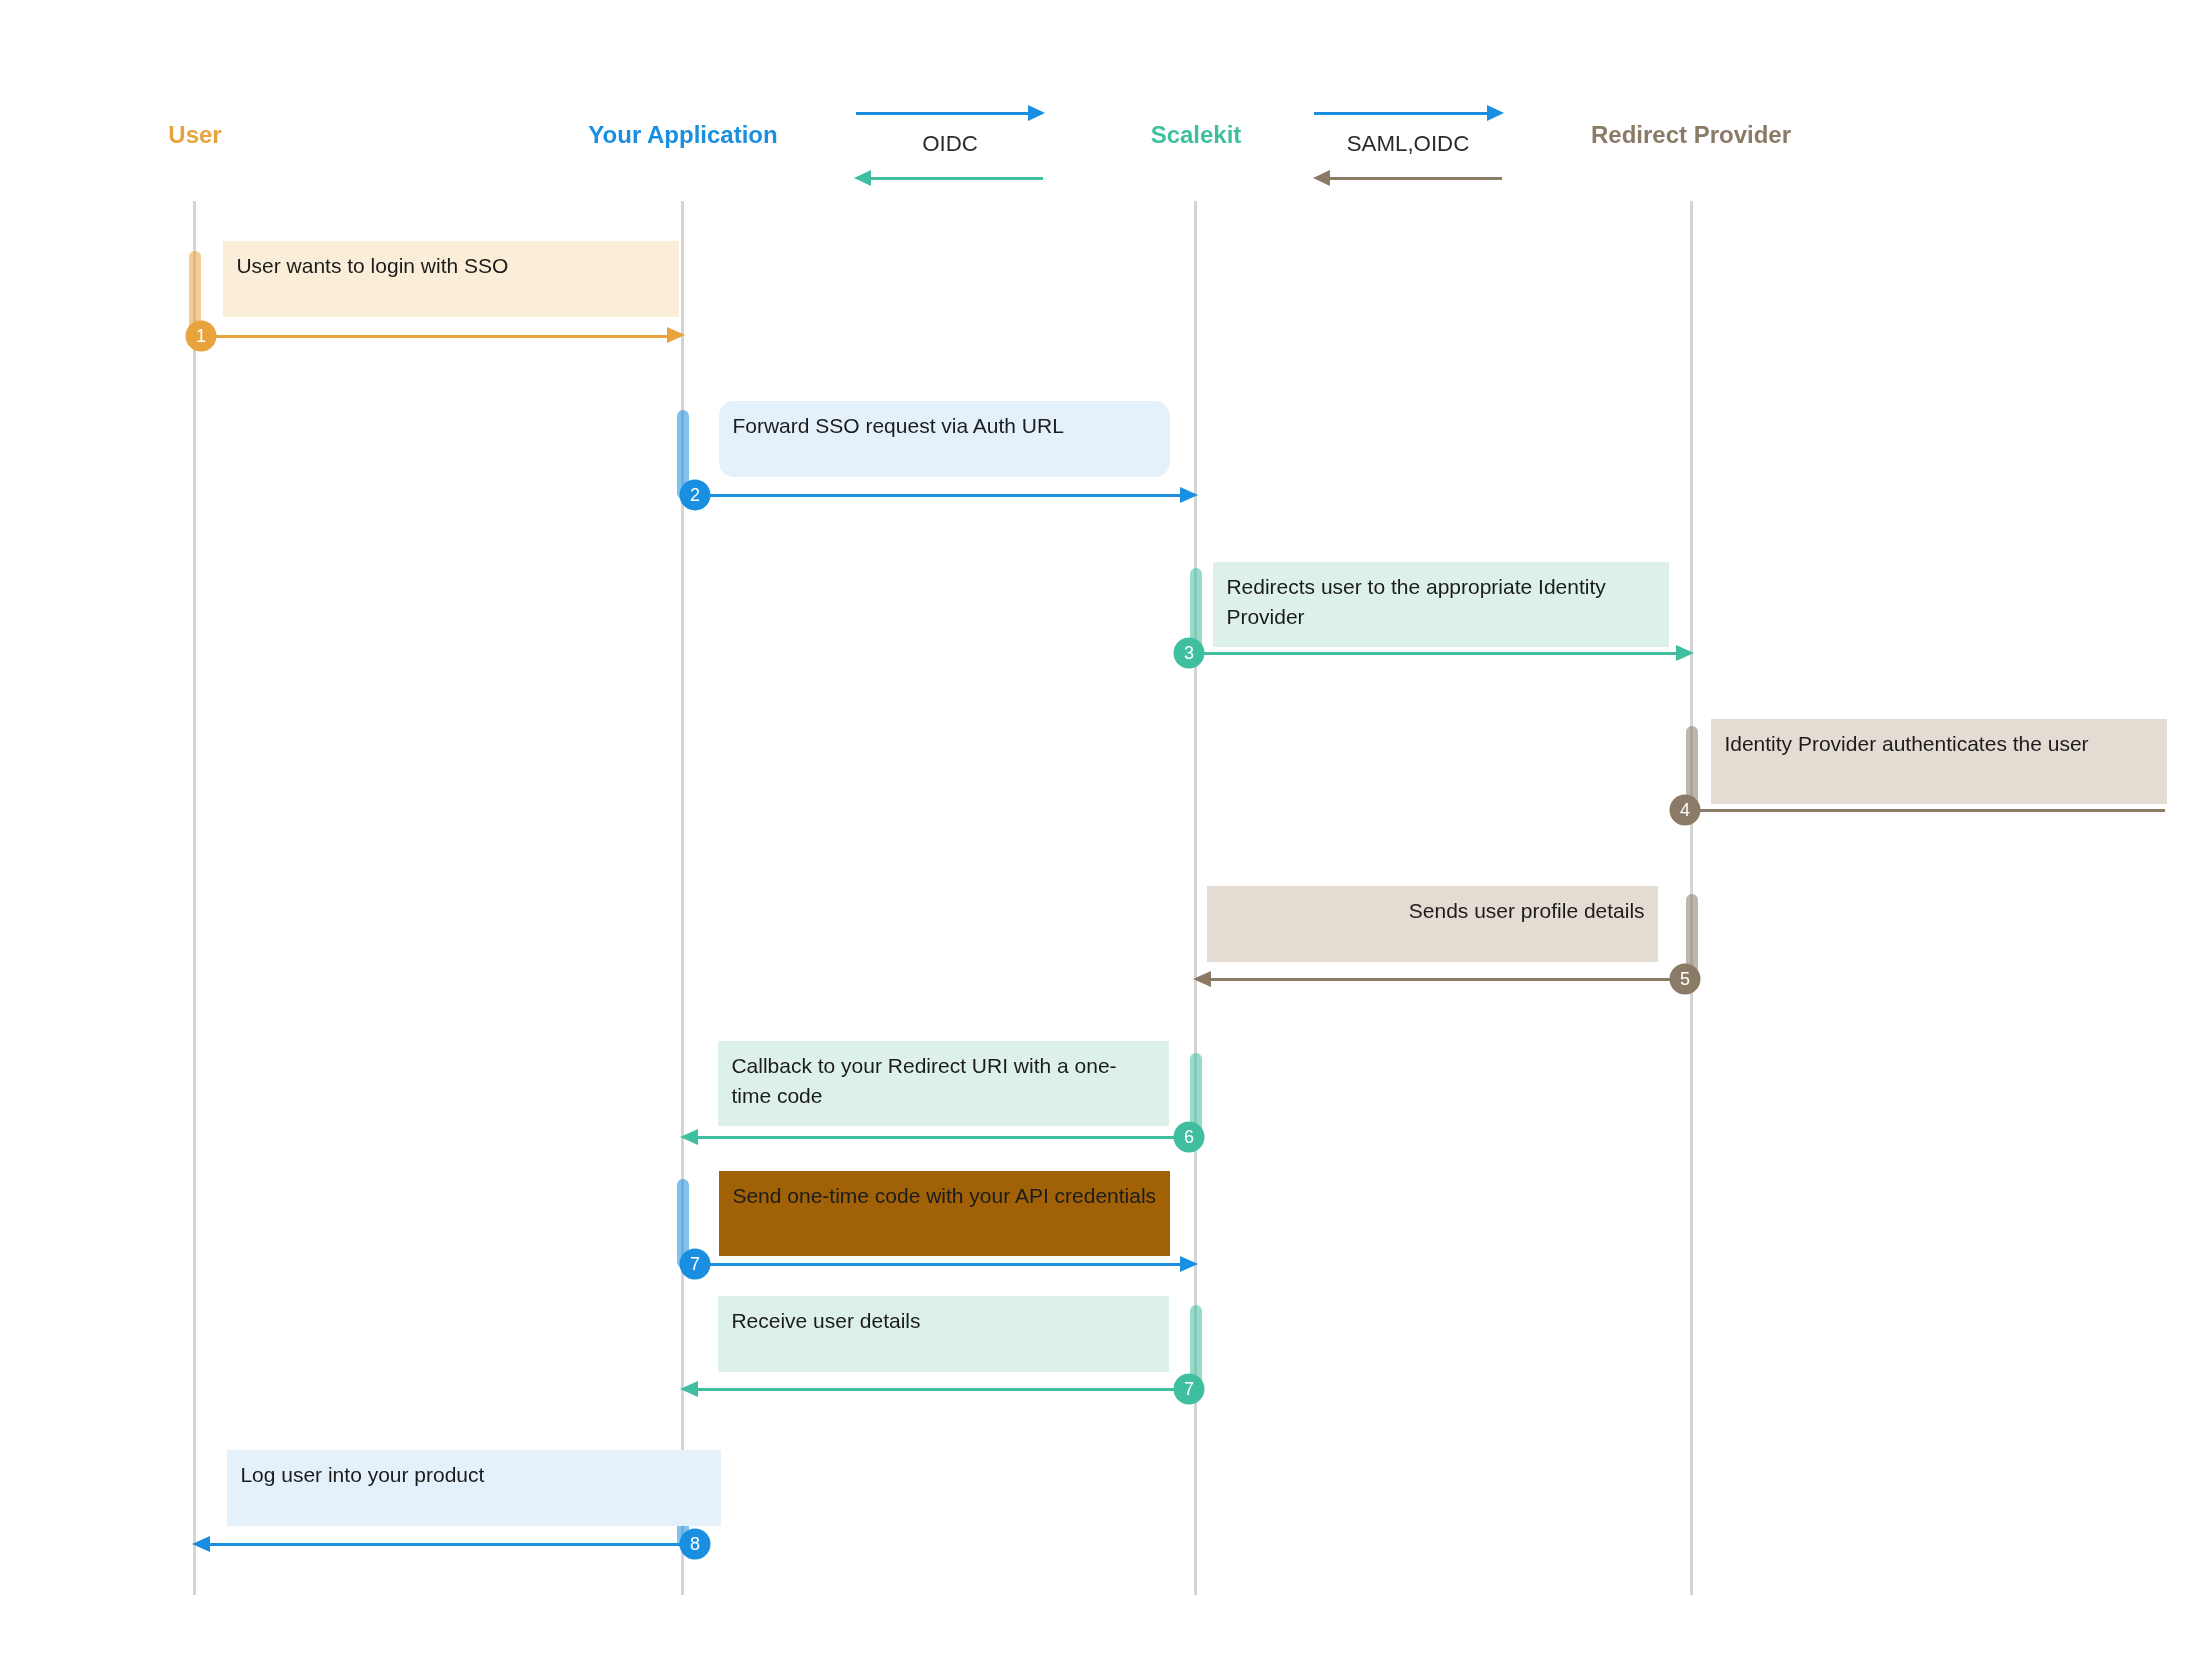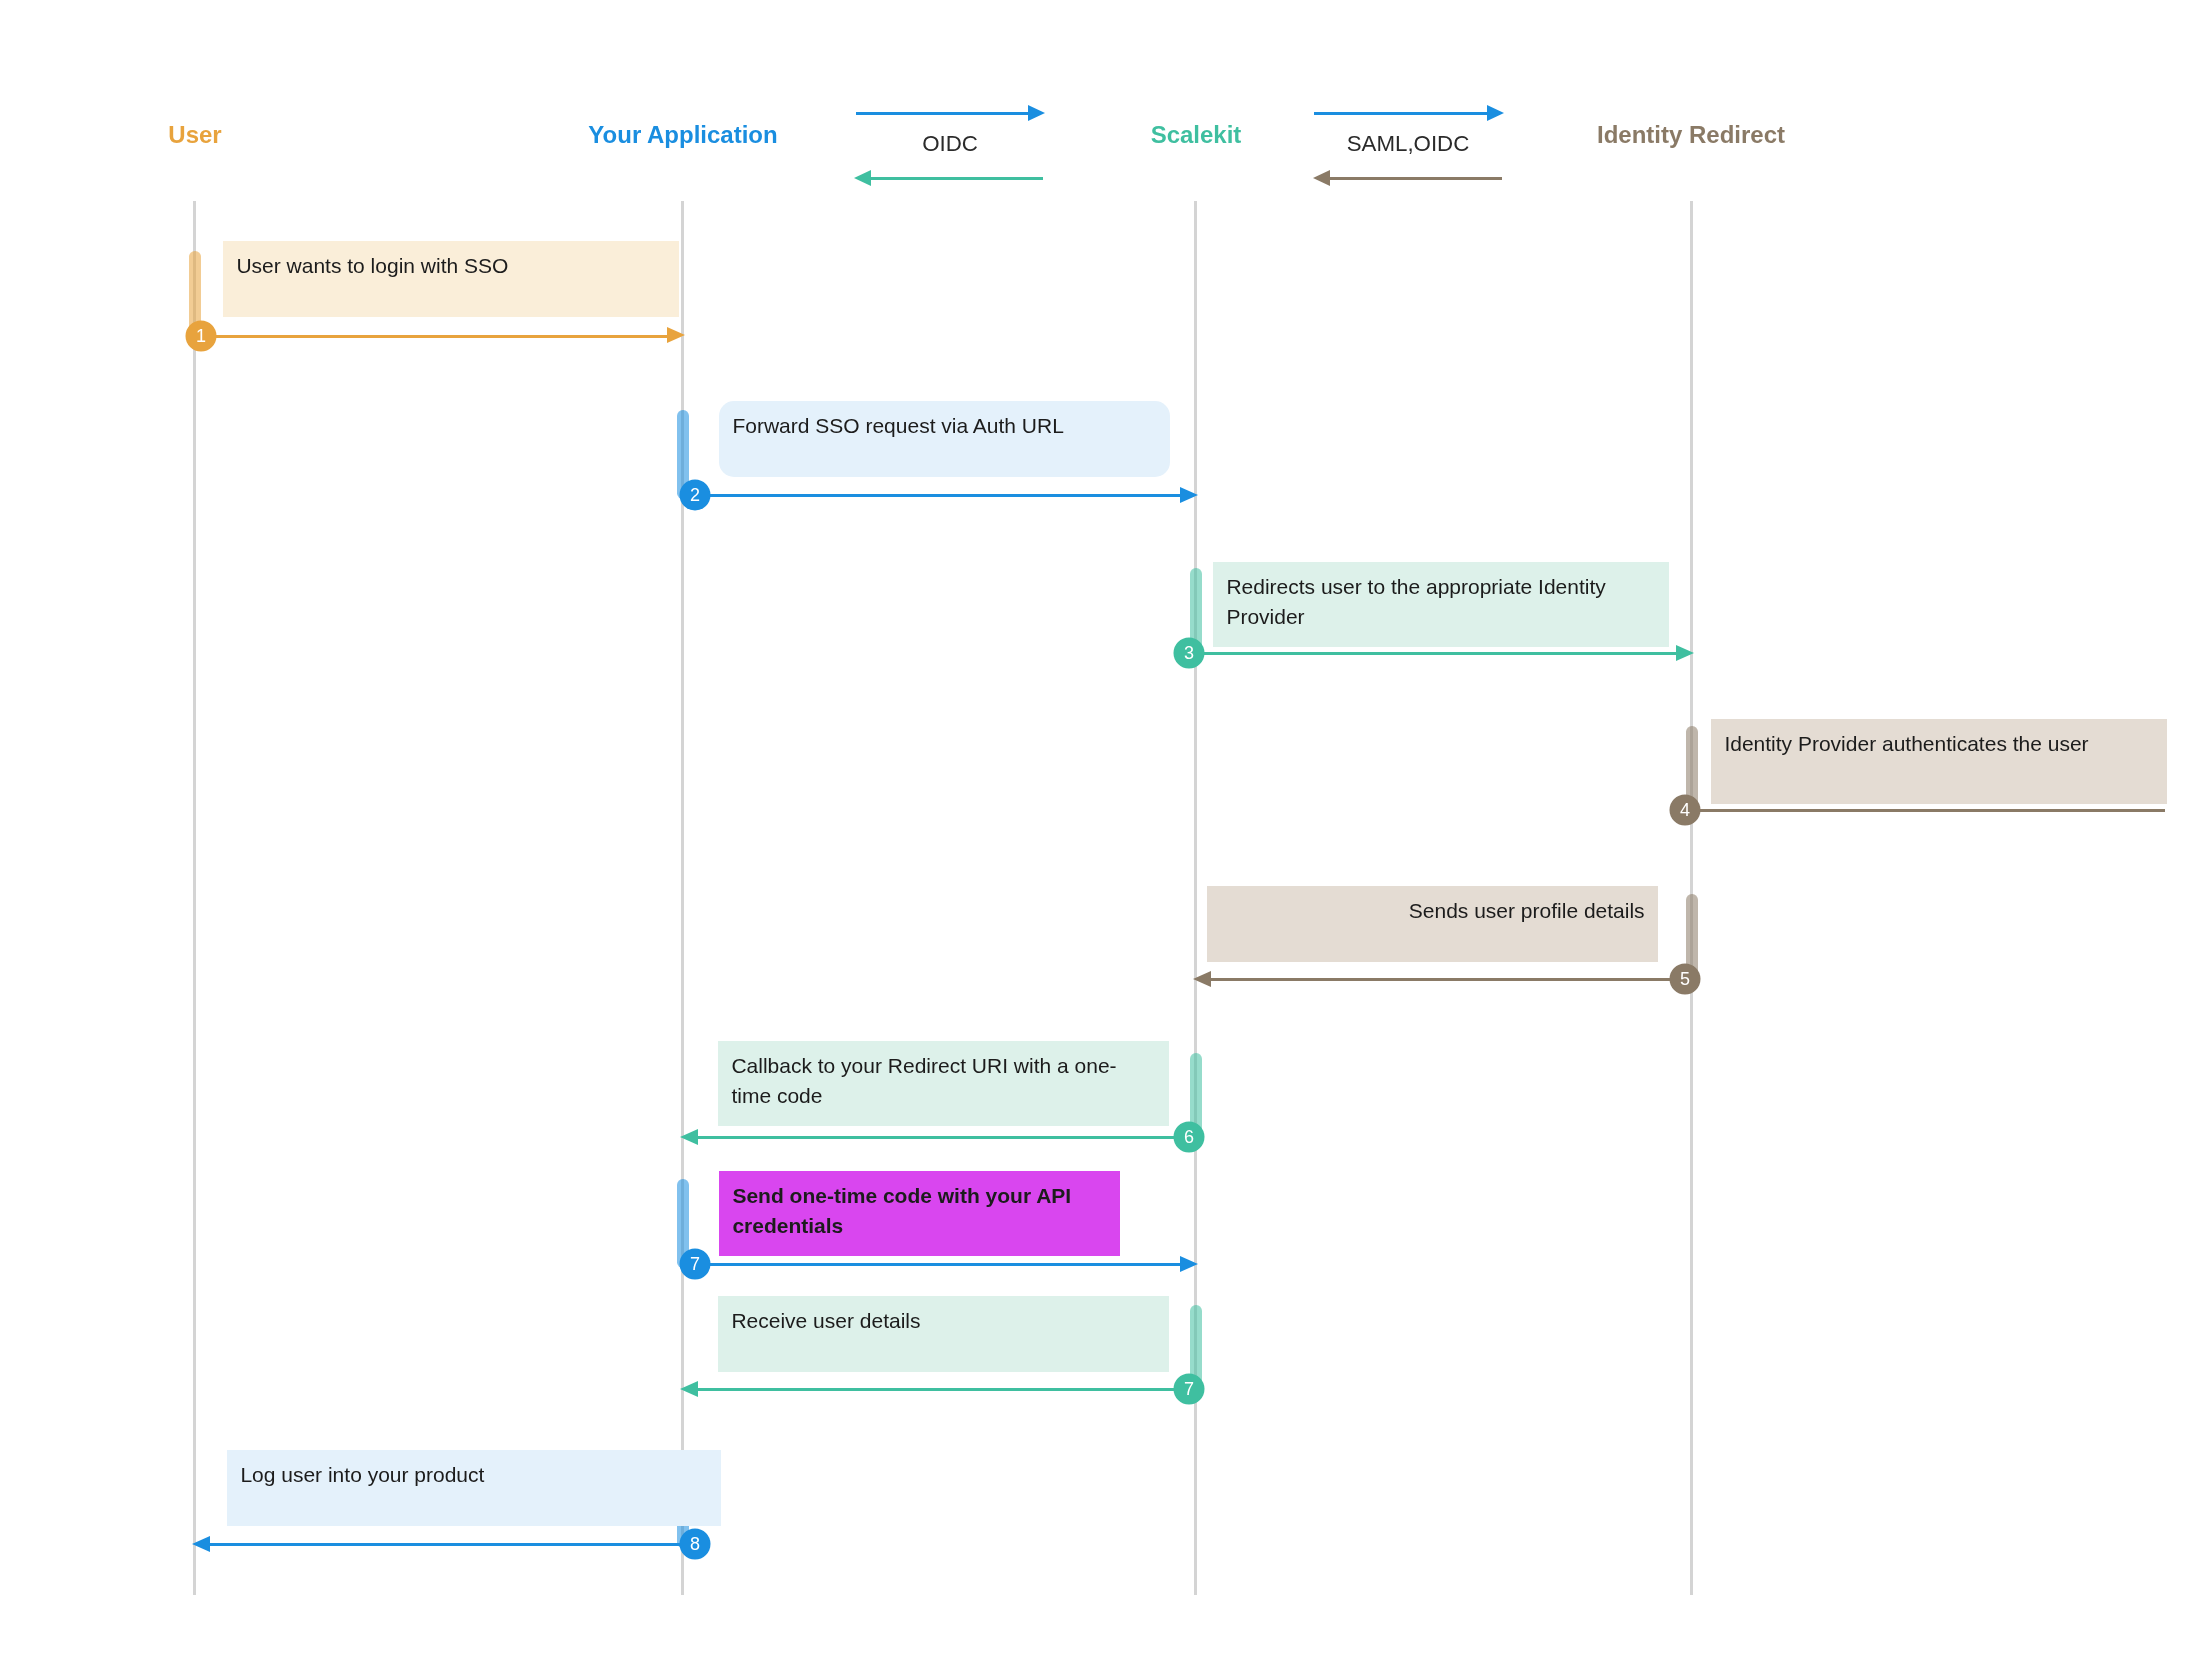--- a/index.html
+++ b/index.html
@@ -84,21 +84,21 @@
 </head>
 <body>
 
 <div id="canvas">
     <div class="actor-label" style="left: 195px; top: 121px; color: rgb(232, 163, 61);">User</div>
     <div class="lifeline" style="left: 193px; top: 201px; height: 1394px;"></div>
     <div class="actor-label" style="left: 683px; top: 121px; color: rgb(26, 142, 224);">Your Application</div>
     <div class="lifeline" style="left: 681px; top: 201px; height: 1394px;"></div>
     <div class="actor-label" style="left: 1196px; top: 121px; color: rgb(63, 191, 160);">Scalekit</div>
     <div class="lifeline" style="left: 1194px; top: 201px; height: 1394px;"></div>
-    <div class="actor-label" style="left: 1691px; top: 121px; color: rgb(138, 122, 102);">Identity Redirect</div>
+    <div class="actor-label" style="left: 1691px; top: 121px; color: rgb(138, 122, 102);">Redirect Provider</div>
     <div class="lifeline" style="left: 1690px; top: 201px; height: 1394px;"></div>
     <div class="arrow-line" style="left: 856px; top: 112px; width: 174px; background: rgb(26, 142, 224);"></div>
     <div class="arrow-head" style="left: 1028px; top: 105px; border-left: 17px solid rgb(26, 142, 224);"></div>
     <div class="arrow-line" style="left: 869px; top: 177px; width: 174px; background: rgb(63, 191, 160);"></div>
     <div class="arrow-head" style="left: 854px; top: 170px; border-right: 17px solid rgb(63, 191, 160);"></div>
     <div class="legend-label" style="left: 950px; top: 131px; text-align: right;">OIDC</div>
     <div class="arrow-line" style="left: 1314px; top: 112px; width: 174px; background: rgb(26, 142, 224);"></div>
     <div class="arrow-head" style="left: 1487px; top: 105px; border-left: 17px solid rgb(26, 142, 224);"></div>
     <div class="arrow-line" style="left: 1328px; top: 177px; width: 174px; background: rgb(138, 122, 102);"></div>
     <div class="arrow-head" style="left: 1313px; top: 170px; border-right: 17px solid rgb(138, 122, 102);"></div>
@@ -126,21 +126,21 @@
     <div class="msgbox" style="left: 1207px; top: 886px; width: 451px; min-height: 76px; background: rgb(228, 220, 211); text-align: right;">Sends user profile details</div>
     <div class="arrow-line" style="left: 1209px; top: 978px; width: 483px; background: rgb(138, 122, 102);"></div>
     <div class="arrow-head" style="left: 1193px; top: 971px; border-right: 18px solid rgb(138, 122, 102);"></div>
     <div class="badge" style="left: 1685px; top: 979px; background: rgb(138, 122, 102);">5</div>
     <div class="activation" style="left: 1190px; top: 1053px; height: 89px; background: rgb(63, 191, 160); opacity: 0.55;"></div>
     <div class="msgbox" style="left: 718px; top: 1041px; width: 451px; min-height: 85px; background: rgb(221, 241, 234);">Callback to your Redirect URI with a one-time code</div>
     <div class="arrow-line" style="left: 696px; top: 1136px; width: 499px; background: rgb(63, 191, 160);"></div>
     <div class="arrow-head" style="left: 680px; top: 1129px; border-right: 18px solid rgb(63, 191, 160);"></div>
     <div class="badge" style="left: 1189px; top: 1137px; background: rgb(63, 191, 160);">6</div>
     <div class="activation" style="left: 677px; top: 1179px; height: 89px; background: rgb(26, 142, 224); opacity: 0.55;"></div>
-    <div class="msgbox" style="left: 719px; top: 1171px; width: 401px; min-height: 85px; background: #d946ef; font-weight: bold;">Send one-time code with your API credentials</div>
+    <div class="msgbox" style="left: 719px; top: 1171px; width: 451px; min-height: 85px; background: #a16207;">Send one-time code with your API credentials</div>
     <div class="arrow-line" style="left: 683px; top: 1263px; width: 499px; background: rgb(26, 142, 224);"></div>
     <div class="arrow-head" style="left: 1180px; top: 1256px; border-left: 18px solid rgb(26, 142, 224);"></div>
     <div class="badge" style="left: 695px; top: 1264px; background: rgb(26, 142, 224);">7</div>
     <div class="activation" style="left: 1190px; top: 1305px; height: 89px; background: rgb(63, 191, 160); opacity: 0.55;"></div>
     <div class="msgbox" style="left: 718px; top: 1296px; width: 451px; min-height: 76px; background: rgb(221, 241, 234);">Receive user details</div>
     <div class="arrow-line" style="left: 696px; top: 1388px; width: 499px; background: rgb(63, 191, 160);"></div>
     <div class="arrow-head" style="left: 680px; top: 1381px; border-right: 18px solid rgb(63, 191, 160);"></div>
     <div class="badge" style="left: 1189px; top: 1389px; background: rgb(63, 191, 160);">7</div>
     <div class="activation" style="left: 677px; top: 1459px; height: 89px; background: rgb(26, 142, 224); opacity: 0.55;"></div>
     <div class="msgbox" style="left: 227px; top: 1450px; width: 494px; min-height: 76px; background: rgb(228, 241, 251);">Log user into your product</div>

